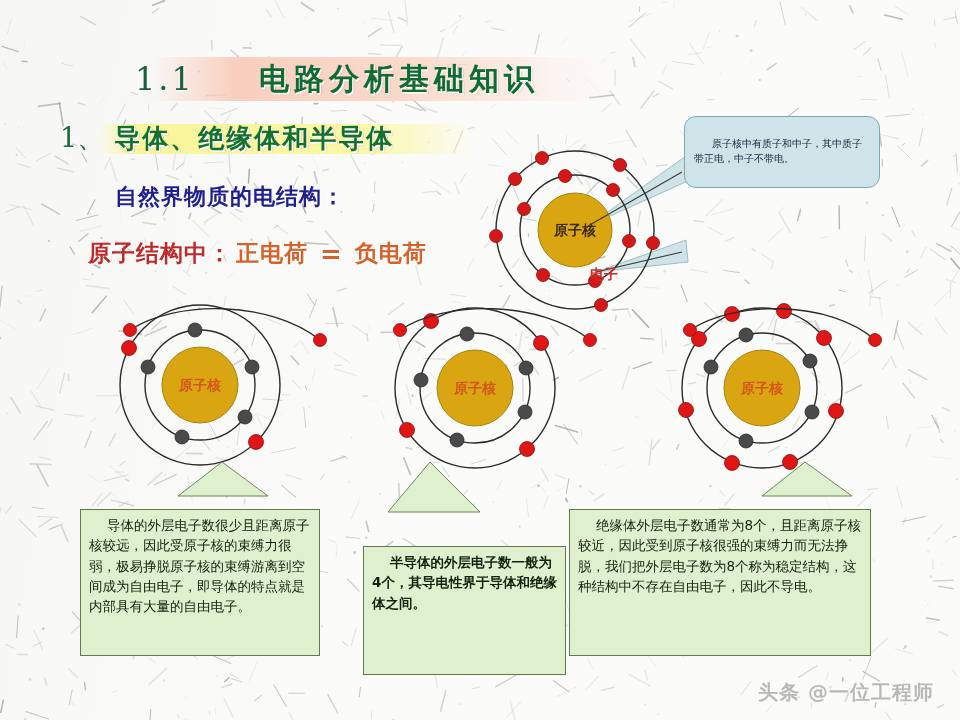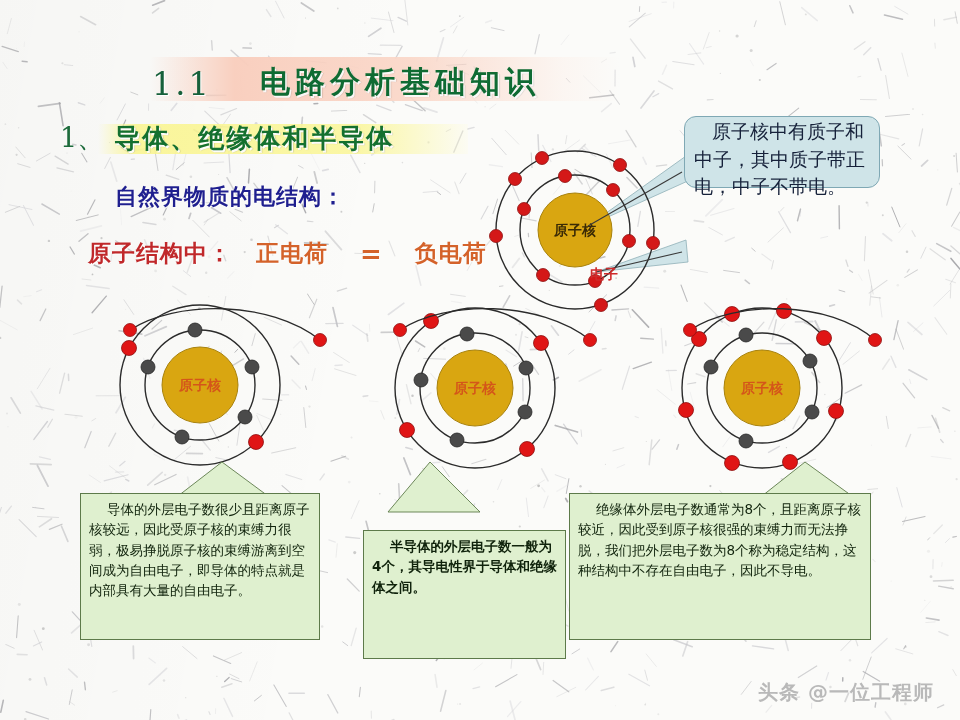--- a/index.html
+++ b/index.html
@@ -19,22 +19,22 @@
   
   #fibers{position:absolute;inset:0;pointer-events:none;}
 
   
   .title-band{
     position:absolute;left:150px;top:57px;width:470px;height:44px;
     background:linear-gradient(90deg, rgba(250,222,210,0) 0%, rgba(249,205,188,0.95) 18%, rgba(250,214,199,0.9) 55%, rgba(252,236,228,0.35) 88%, rgba(255,255,255,0) 100%);
     border-radius:3px;
   }
   .title-row{
-    position:absolute;left:152px;top:55px;width:520px;height:48px;
-    display:flex;align-items:flex-end;gap:48px;
+    position:absolute;left:135px;top:55px;width:520px;height:48px;
+    display:flex;align-items:center;gap:64px;
   }
   .t-num{
     font-family:"DejaVu Serif","Liberation Serif",serif;
     font-size:32px;color:#16603a;letter-spacing:3px;
     text-shadow:1px 1px 0 #ffffff;
   }
   .t-main{
     font-family:Liberation Mono, monospace;
     font-size:30px;font-weight:bold;color:#0f6b33;letter-spacing:5px;
     text-shadow:1.5px 1.5px 0 rgba(255,255,255,0.9), 2px 2px 1px rgba(0,0,0,0.18);
@@ -61,53 +61,54 @@
 
   
   .sub-blue{
     position:absolute;left:115px;top:182px;
     font-size:22px;font-weight:bold;color:#1f1f8f;letter-spacing:1px;
     text-shadow:1px 1px 0 rgba(255,255,255,0.8);
   }
   
   .eq-line{
     position:absolute;left:88px;top:238px;
-    display:flex;align-items:center;gap:24px;
+    display:flex;align-items:center;gap:4px;
     font-size:23px;font-weight:bold;letter-spacing:1px;
     text-shadow:1px 1px 0 rgba(255,255,255,0.8);
     justify-content:flex-end;
   }
   .eq-red{color:#c0282a;}
   .eq-orange{color:#d4622a;}
   .eq-sign{color:#d4622a;font-size:26px;font-weight:bold;padding:0 8px;}
 
   
   .callout-blue{
     position:absolute;
     background:#cfe4e8;
     border:1px solid #7fa8b4;
     border-radius:12px;
     color:#16213a;
-    font-size:19px;
+    font-size:10px;
     line-height:1.45;
-    padding:1px 9px;
+    padding:20px 9px;
     box-sizing:border-box;
   }
   .callout-blue .first-indent{text-indent:18px;display:block;}
 
   
   .callout-green{
     position:absolute;
     background:#dff0cf;
     border:1px solid #5d7a4a;
     color:#10230c;
     font-size:13.5px;
     line-height:1.5;
     padding:5px 8px;
     box-sizing:border-box;
+    margin-top:16px;
   }
   .callout-green .first-indent{text-indent:18px;display:block;}
 
   
   .electron-label{
     position:absolute;left:590px;top:266px;
     font-size:14px;color:#cf2b2b;font-weight:bold;
   }
 
   

